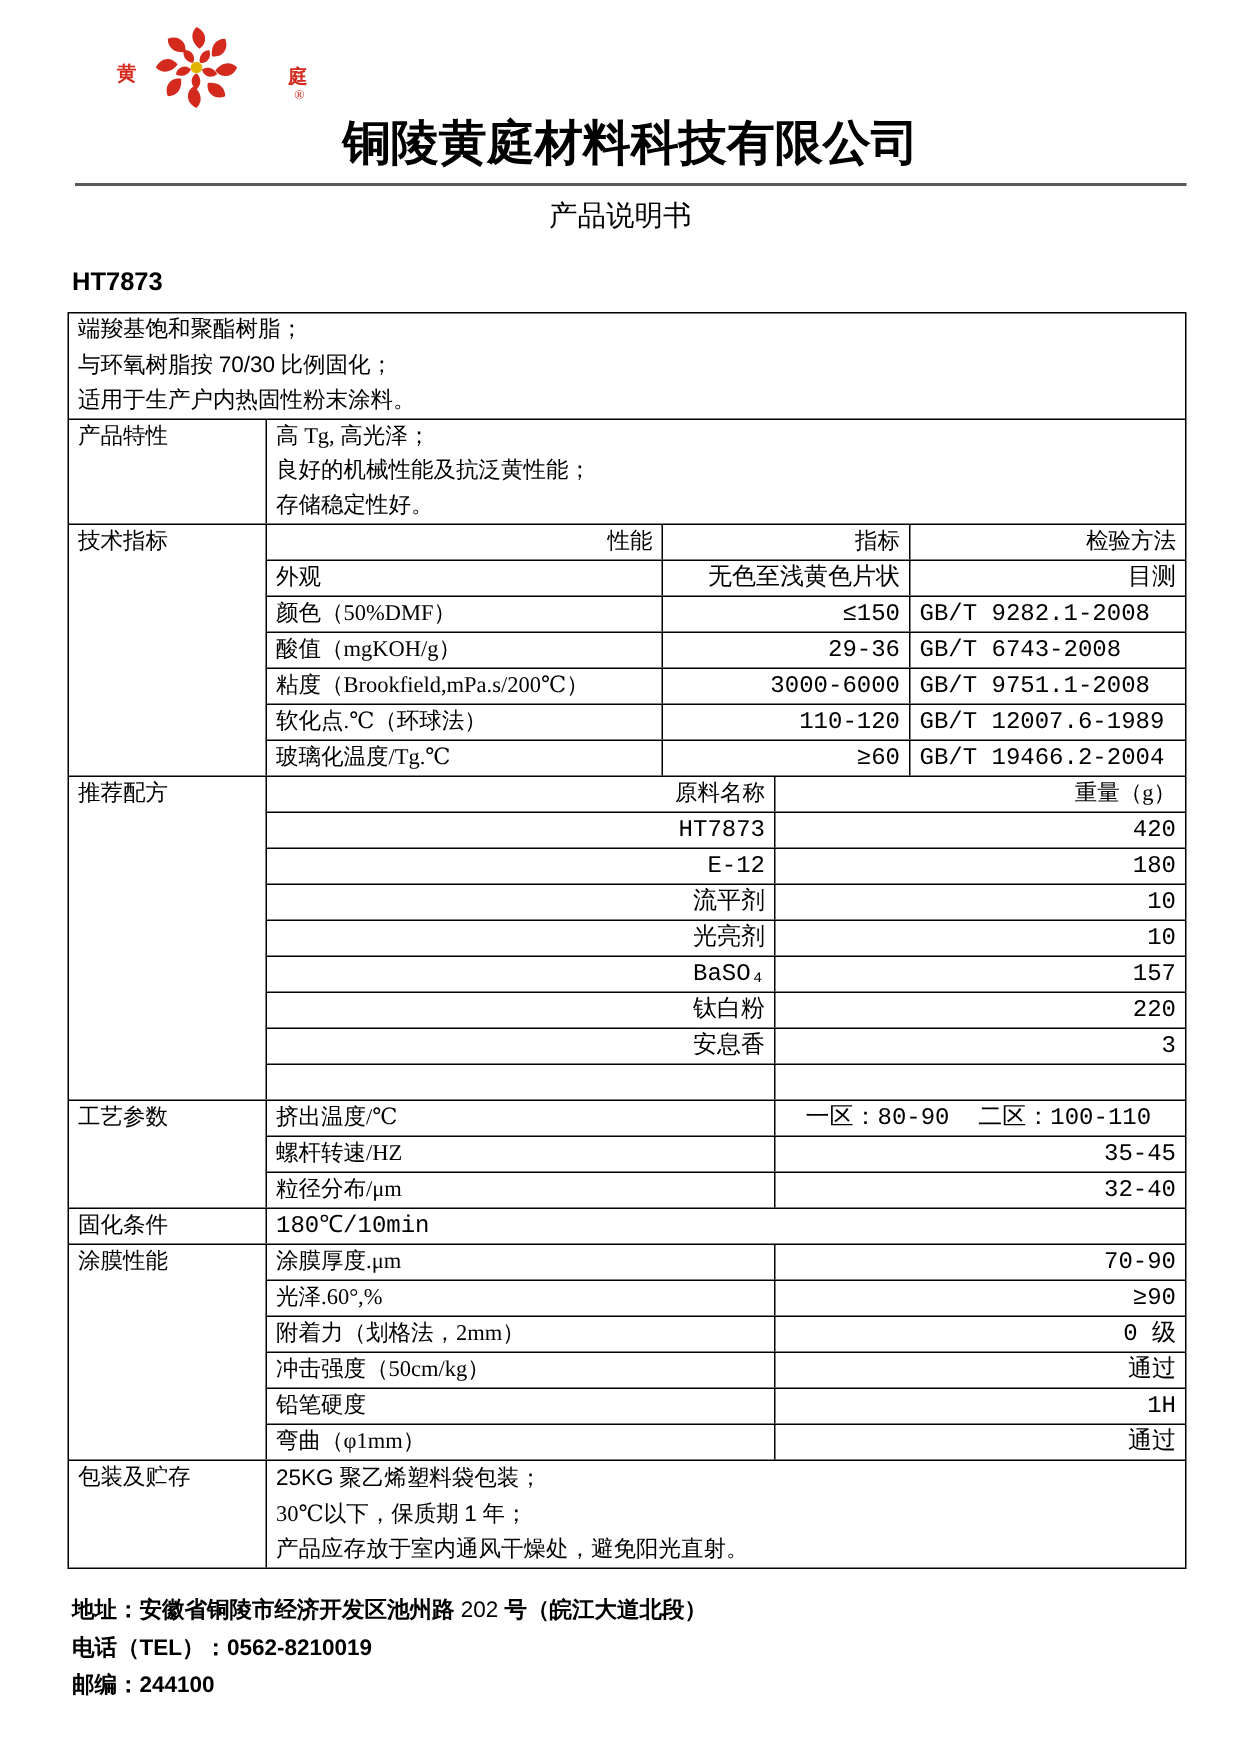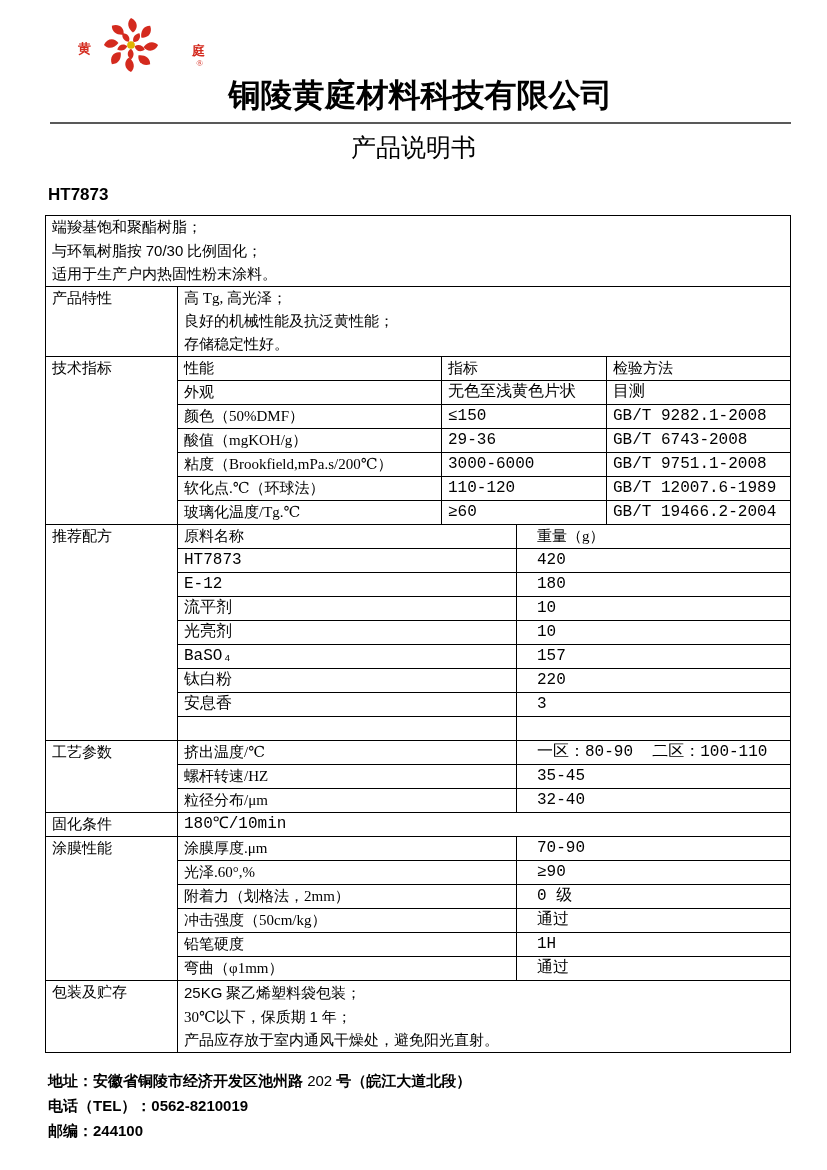--- a/index.html
+++ b/index.html
@@ -11,39 +11,39 @@
     overflow:hidden;
   }
   
   .header{position:relative;height:122px;margin:0 36px 0 50px;border-bottom:2px solid #595959;}
   .logo{position:absolute;left:28px;top:12px;width:135px;height:70px;color:#d42a1e;}
   .logo-char-left{position:absolute;left:0;top:28px;font-size:13px;font-weight:700;}
   .logo-char-right{position:absolute;right:8px;top:30px;font-size:13px;font-weight:700;}
   .logo-reg{position:absolute;right:10px;top:46px;font-size:9px;}
   .logo-svg{position:absolute;left:22px;top:4px;}
   .company{padding-top:74px;text-align:center;font-size:32px;font-weight:700;}
-  .doc-title{text-align:center;font-size:25px;margin-top:7px;}
+  .doc-title{text-align:center;font-size:19px;margin-top:7px;}
   .product-code{margin:21px 0 0 48px;font-family:"Liberation Sans","DejaVu Sans",sans-serif;font-weight:700;font-size:17px;}
   
   .tbl{margin:10px 0 0 45px;width:744px;border:1px solid #000;font-size:15px;}
   .sec{display:flex;}
   .sec + .sec{border-top:1px solid #000;}
   .sec-label{flex:0 0 119px;padding:0 6px;border-right:1px solid #000;line-height:23px;white-space:pre;}
   .sec-body{flex:1;min-width:0;}
   .r{display:flex;}
   .r + .r{border-top:1px solid #000;}
   .c{padding:0 6px;line-height:23px;min-height:23px;white-space:pre;overflow:hidden;}
   .c + .c{border-left:1px solid #000;}
   .tc1{flex:0 0 251px;}
   .tc2{flex:0 0 152px;}
   .tc3{flex:1;}
   .fc1{flex:0 0 326px;}
   .fc2{flex:1;padding-left:20px;}
   .full{flex:1;}
-  .ctr{text-align:left;}
+  .ctr{text-align:right;}
   .ml{padding:0 6px;line-height:23px;}
   .val{font-family:"Liberation Mono","DejaVu Sans Mono",monospace;font-size:16px;}
   .bseg{font-family:"Liberation Sans","DejaVu Sans",sans-serif;font-weight:400;}
   
   .footer{margin:15px 12px 0 48px;font-family:"Liberation Sans","DejaVu Sans",sans-serif;font-weight:700;font-size:15px;line-height:25px;}
 </style>
 </head>
 <body>
 
 <div class="page">

